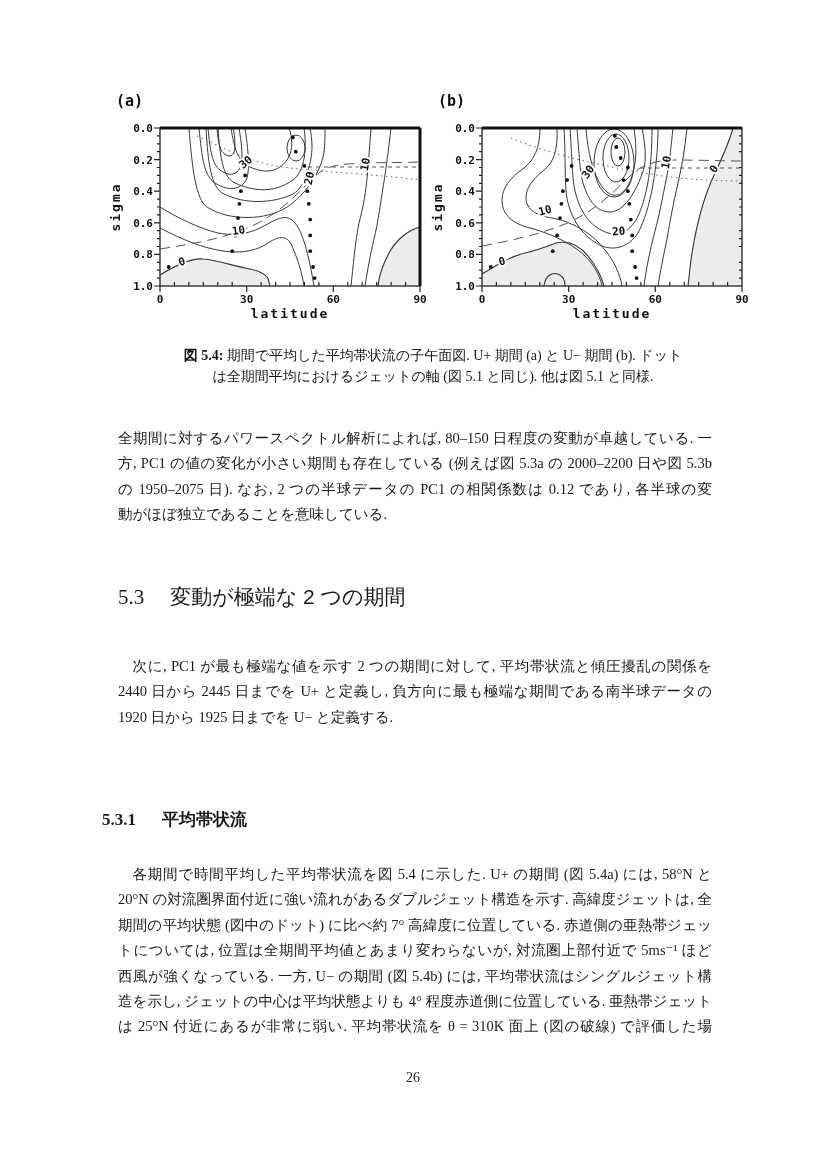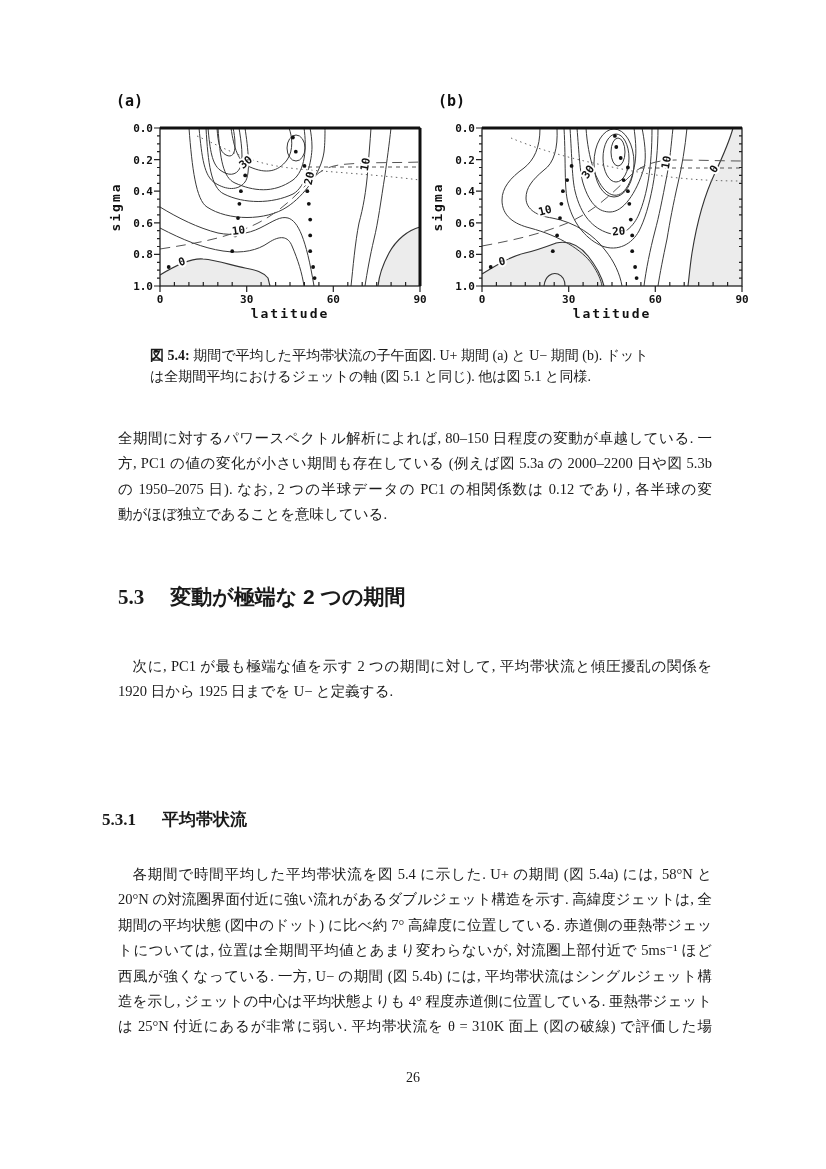--- a/index.html
+++ b/index.html
@@ -1,27 +1,27 @@
 <!DOCTYPE html>
 <html><head>
 <meta charset="utf-8">
 <style>
   html,body{margin:0;padding:0;background:#fff;}
   .page{position:relative;width:826px;height:1169px;background:#ffffff;overflow:hidden;
         font-family:"Liberation Serif","DejaVu Serif",serif;color:#1a1a1a;}
   .panel{position:absolute;width:335px;height:235px;}
   .panel svg text{font-family:"DejaVu Sans Mono","Liberation Mono",monospace;font-weight:bold;fill:#111;}
-  .caption{position:absolute;left:150px;top:346px;width:566px;font-size:14px;line-height:20.5px;}
+  .caption{position:absolute;left:150px;top:346px;width:566px;font-size:14px;line-height:20.5px;text-align:center;}
   .caption .cline{white-space:nowrap;}
   .caption .cap-label{font-weight:bold;}
   .bodyblock{position:absolute;left:118px;width:594px;font-size:14.5px;line-height:25.4px;}
   .tline{text-align:justify;text-align-last:justify;height:25.4px;overflow:hidden;}
   .tline.last{text-align-last:left;}
   .indent .tline:nth-child(1){text-indent:1em;}
-  .sec-head{position:absolute;left:118px;top:583px;font-size:21px;font-weight:bold;}
+  .sec-head{position:absolute;left:118px;top:583px;font-size:21px;font-weight:normal;}
   .subsec-head{position:absolute;left:102px;top:808px;font-size:17px;font-weight:bold;text-align:center;}
   .sec-num{font-family:"Liberation Serif","DejaVu Serif",serif;margin-right:26px;}
   .sec-title{font-family:"Liberation Sans","DejaVu Sans",sans-serif;}
   .pagenum{position:absolute;left:0;top:1070px;width:826px;text-align:center;font-size:14px;}
   .p1{top:426px;}
   .p2{top:654px;}
   .p3{top:862px;}
 </style>
 </head>
 <body>
@@ -224,20 +224,21 @@
       <div class="tline">の 1950–2075 日). なお, 2 つの半球データの PC1 の相関係数は 0.12 であり, 各半球の変</div>
       <div class="tline last">動がほぼ独立であることを意味している.</div>
     </div>
 
   <div class="sec-head">
     <span class="sec-num">5.3</span><span class="sec-title">変動が極端な 2 つの期間</span>
   </div>
 
   <div class="bodyblock p2 indent">
       <div class="tline">次に, PC1 が最も極端な値を示す 2 つの期間に対して, 平均帯状流と傾圧擾乱の関係を</div>
+      <div class="tline">2440 日から 2445 日までを U+ と定義し, 負方向に最も極端な期間である南半球データの</div>
       <div class="tline last">1920 日から 1925 日までを U− と定義する.</div>
     </div>
 
   <div class="subsec-head">
     <span class="sec-num">5.3.1</span><span class="sec-title">平均帯状流</span>
   </div>
 
   <div class="bodyblock p3 indent">
       <div class="tline">各期間で時間平均した平均帯状流を図 5.4 に示した. U+ の期間 (図 5.4a) には, 58°N と</div>
       <div class="tline">20°N の対流圏界面付近に強い流れがあるダブルジェット構造を示す. 高緯度ジェットは, 全</div>

